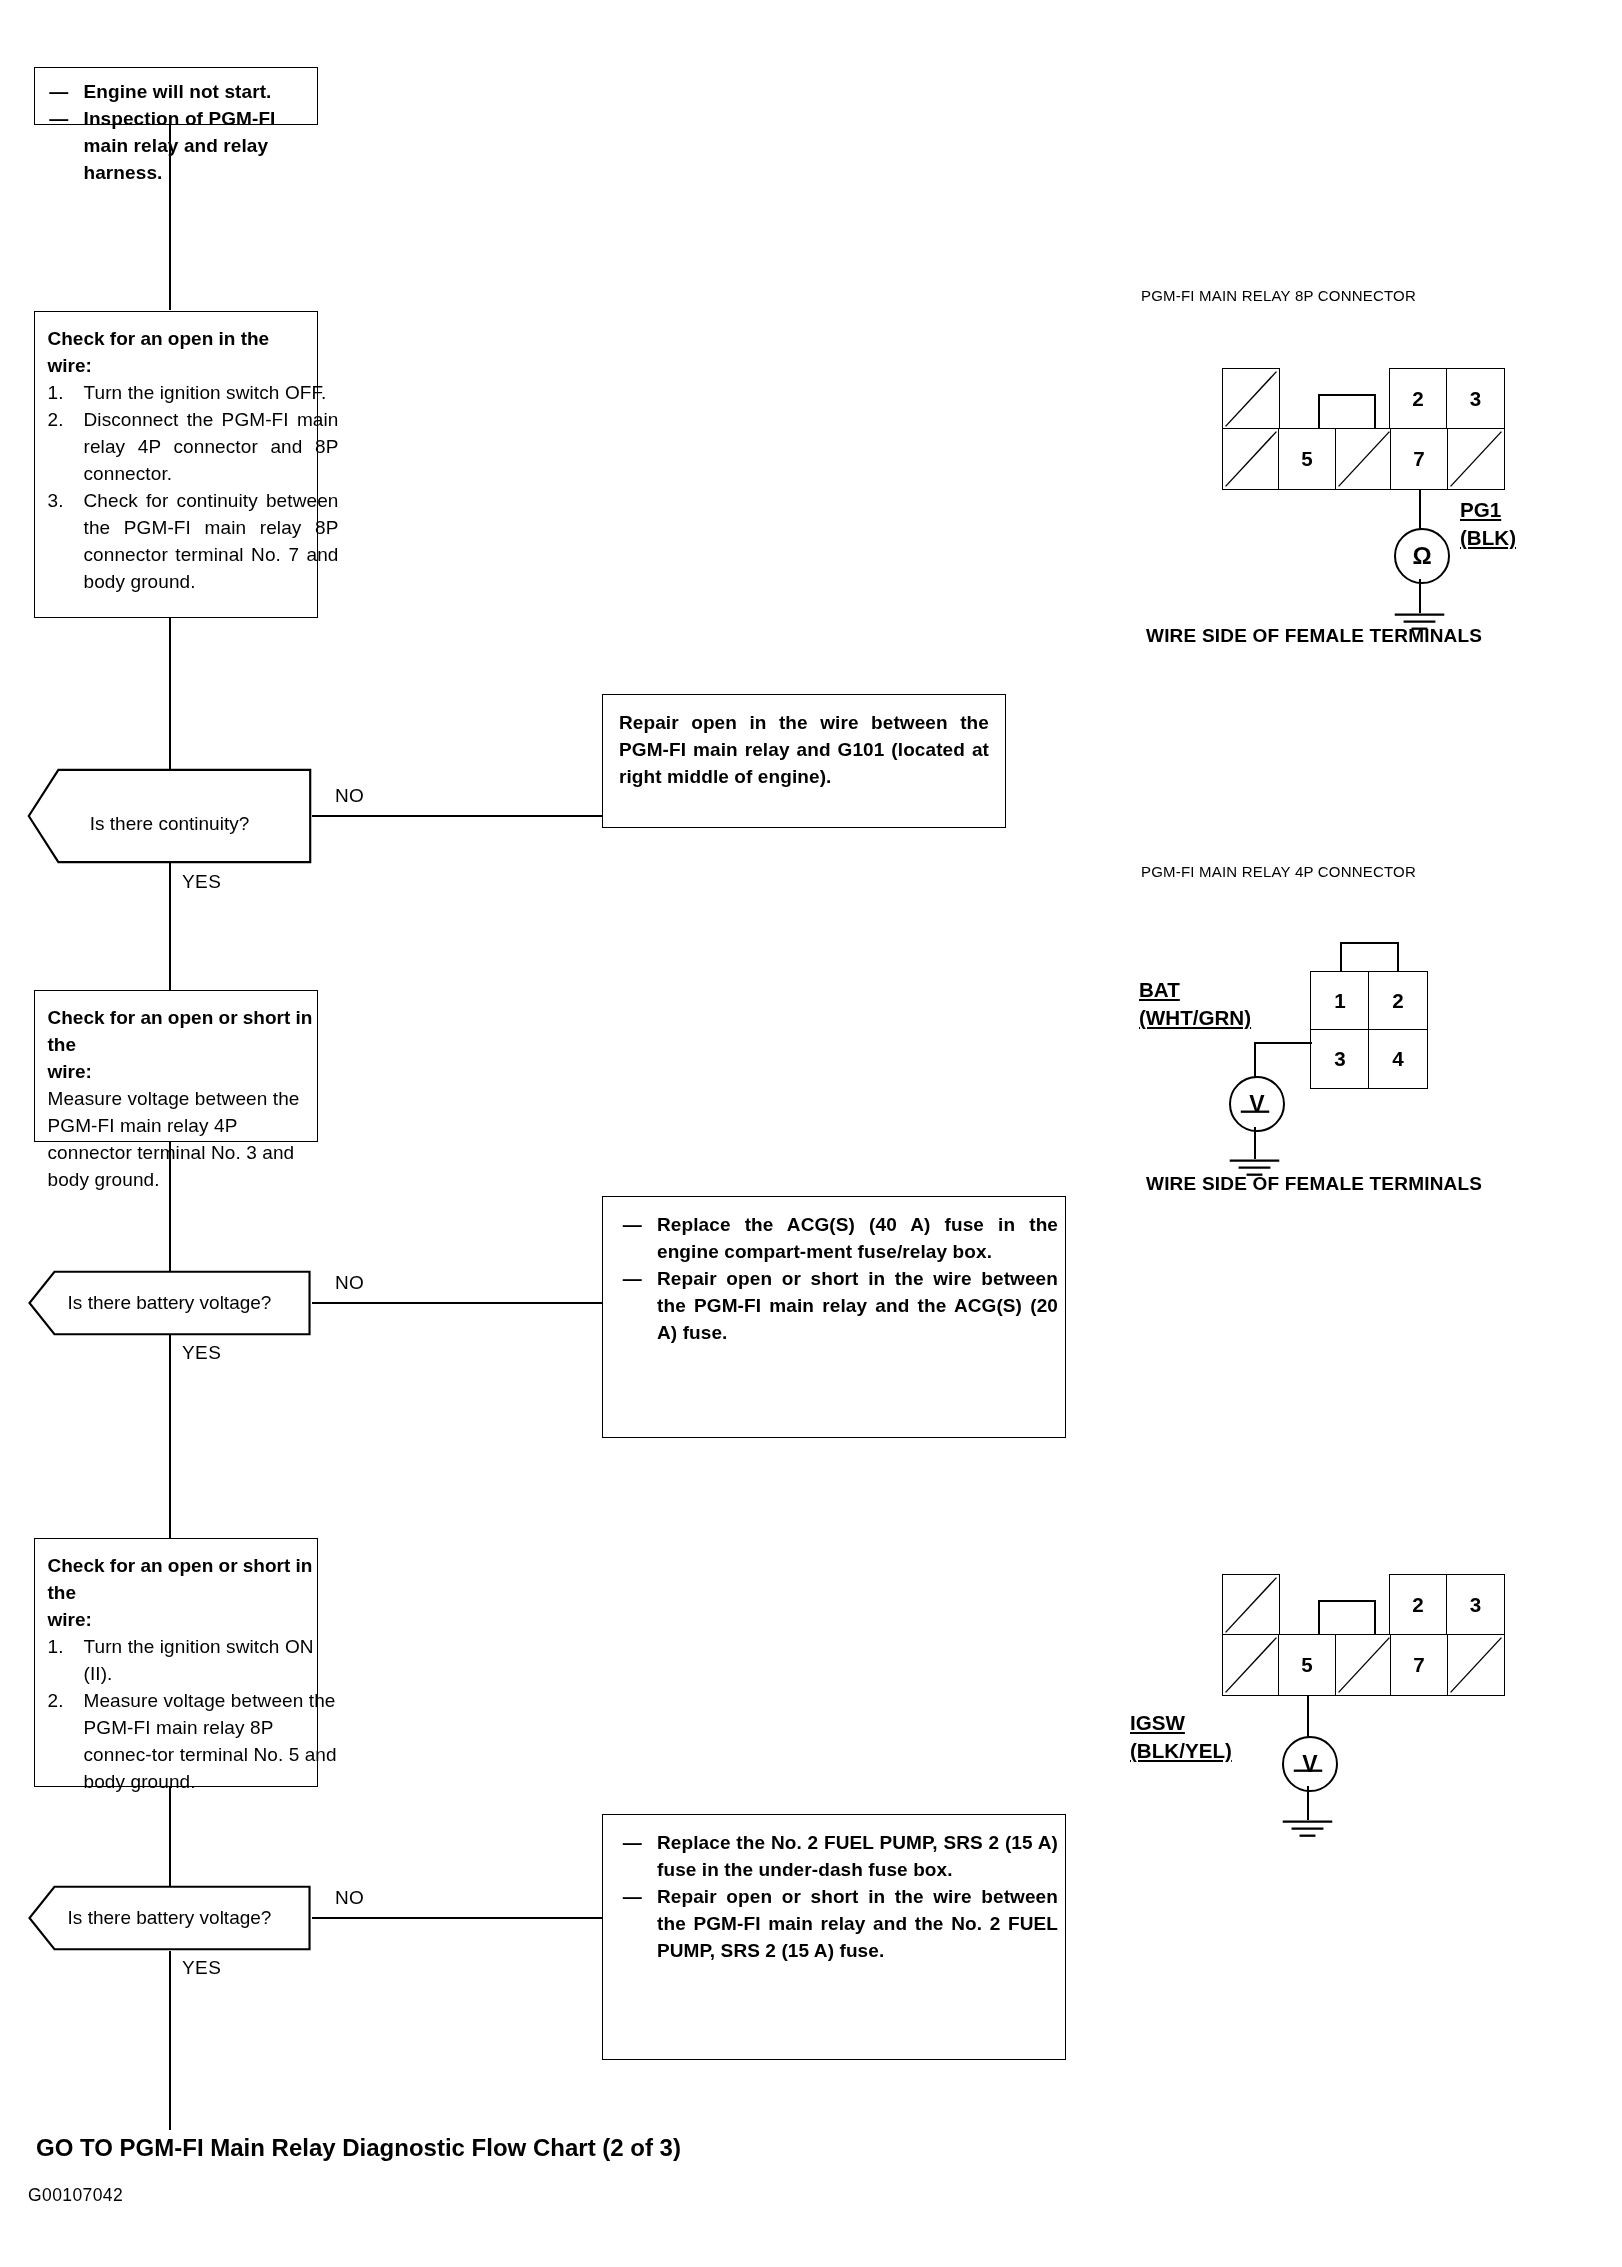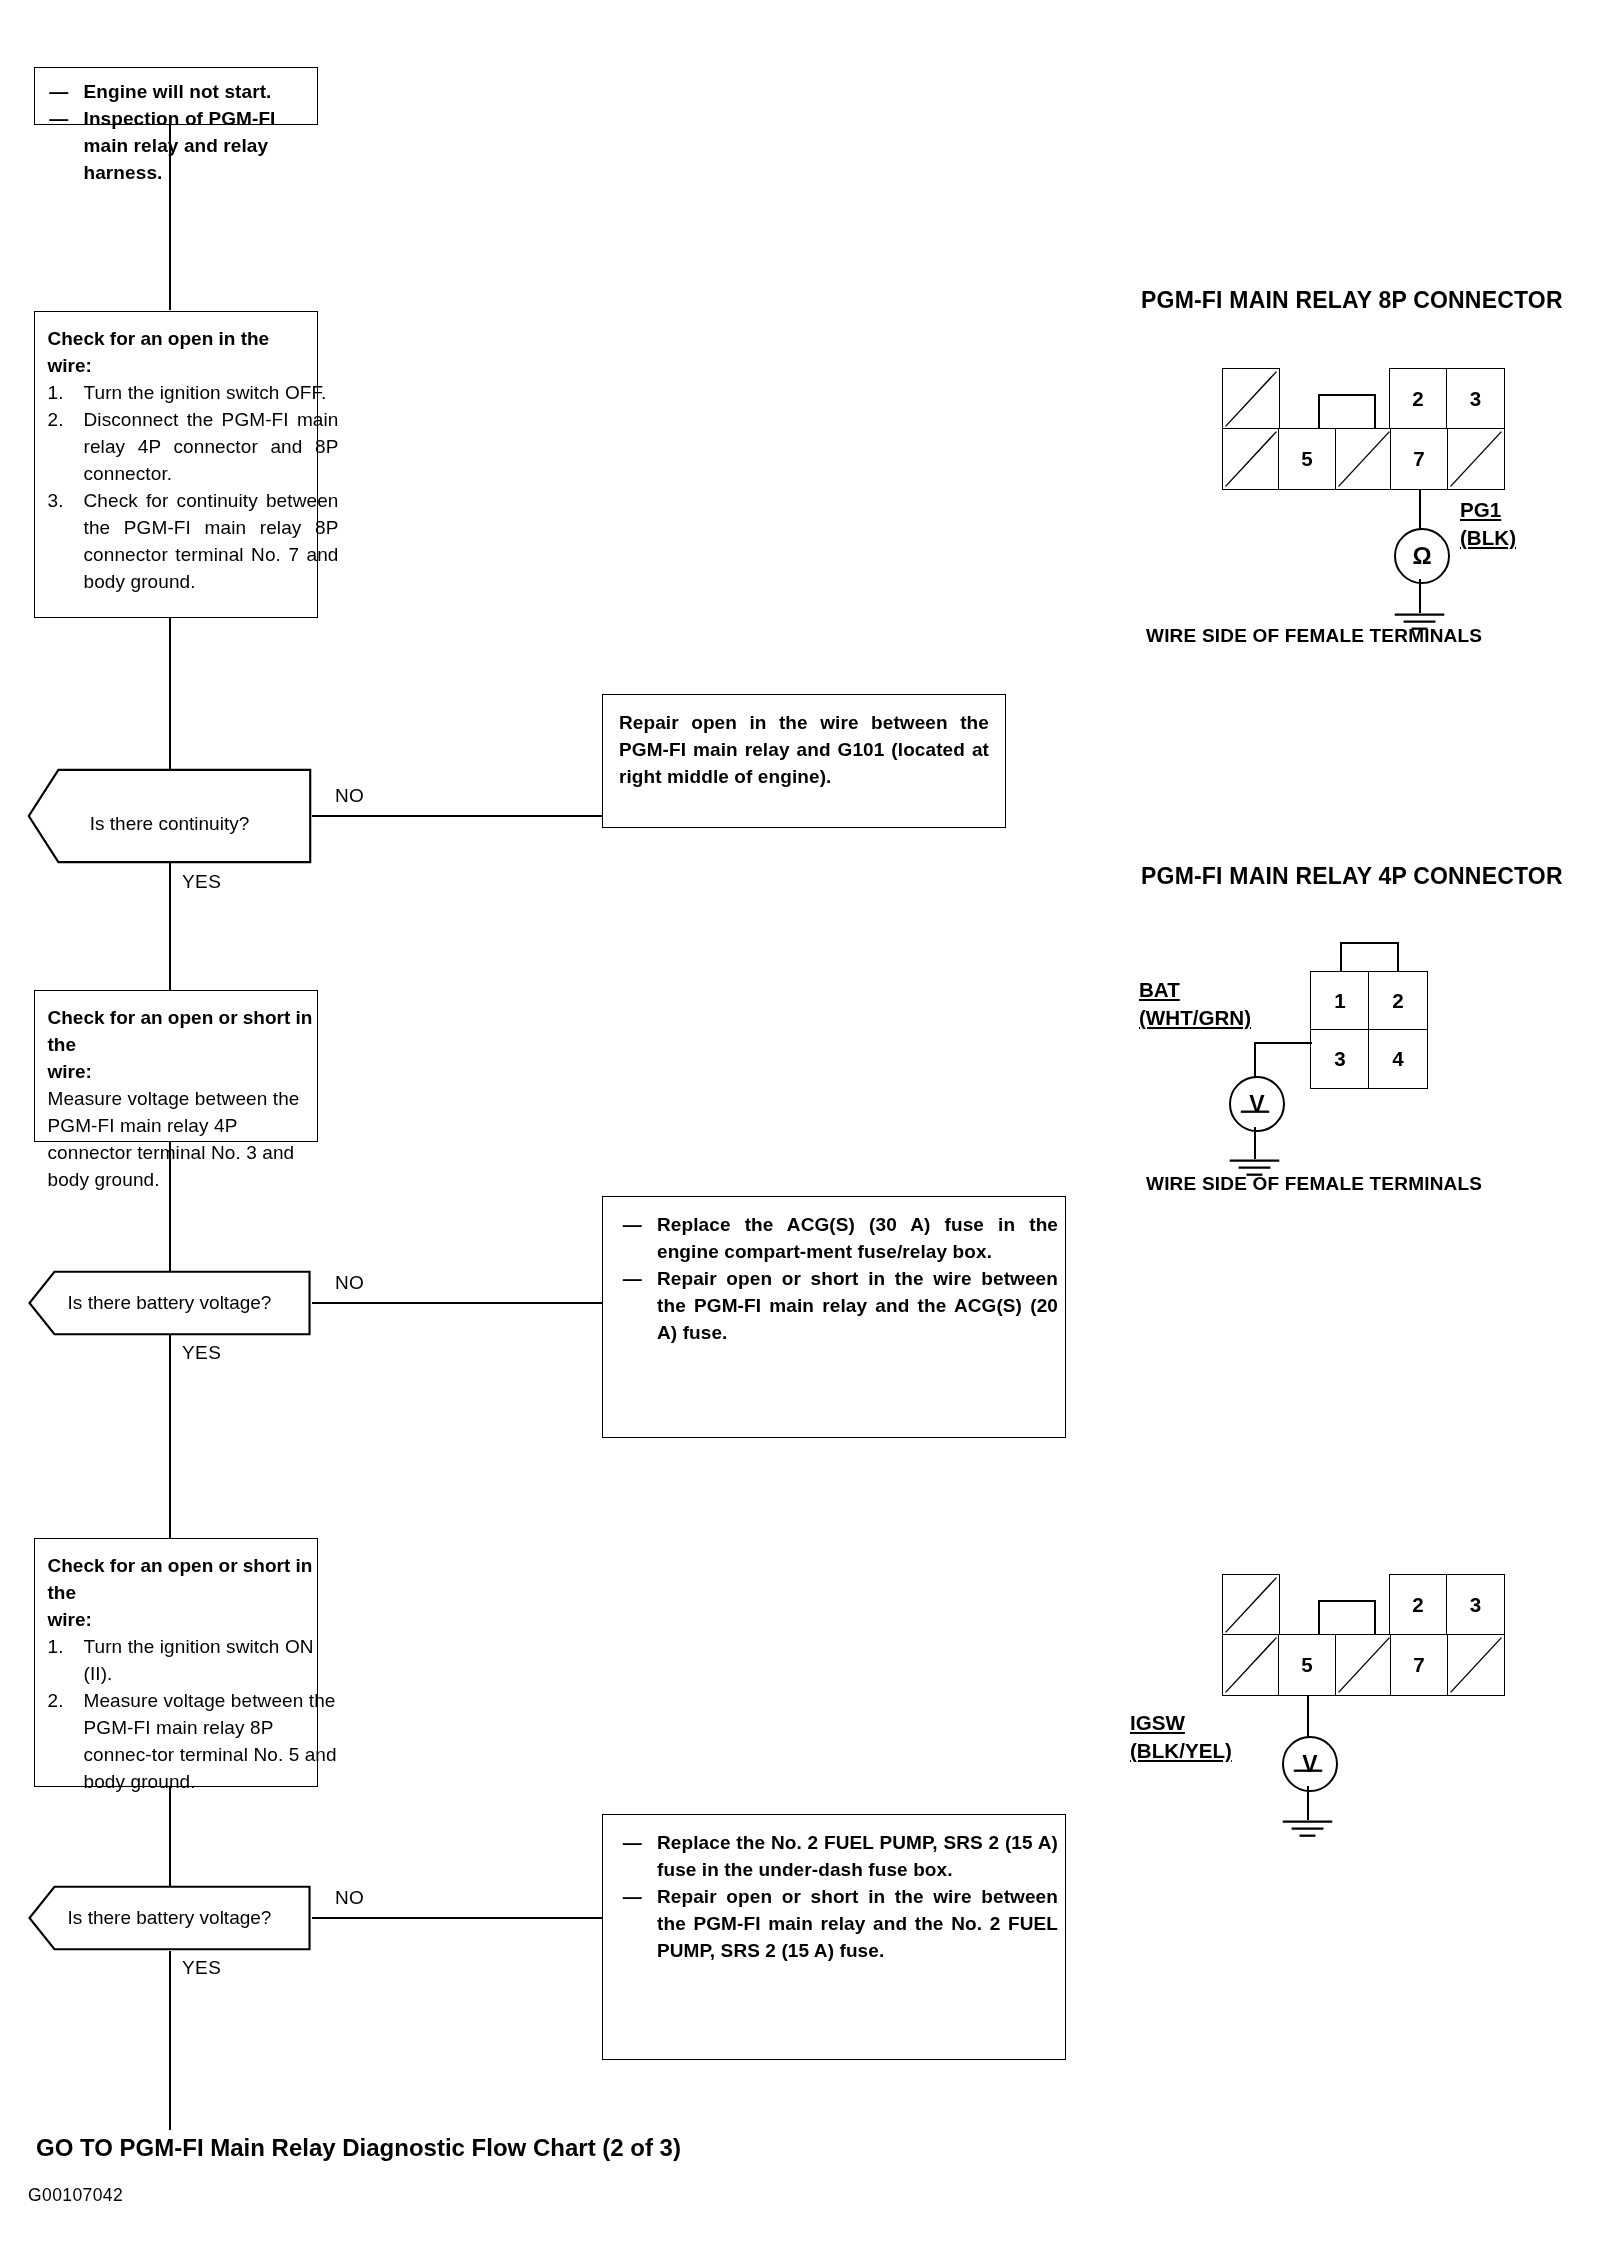--- a/index.html
+++ b/index.html
@@ -15,21 +15,21 @@
   .line-h{position:absolute;height:1.8px;background:#000;}
 
   
   .t-bold{font-weight:bold;}
   .boxtext{font-size:19px;line-height:27px;letter-spacing:0.1px;}
   .boxtext.just{text-align:justify;}
   .hdr{font-weight:bold;font-size:19px;line-height:27px;}
   .label-no{font-size:19px;letter-spacing:0.4px;}
   .label-yes{font-size:19px;letter-spacing:0.4px;}
   .hex-label{font-size:19px;}
-  .conn-title{font-weight:bold;font-size:23px;letter-spacing:0.2px;white-space:nowrap;}
+  .conn-title{font-weight:normal;font-size:15px;letter-spacing:0.2px;white-space:nowrap;}
   .conn-caption{font-weight:bold;font-size:19px;letter-spacing:0.2px;white-space:nowrap;}
   .pin{font-weight:bold;font-size:20.6px;}
   .wirelabel{font-weight:bold;font-size:20.6px;line-height:28px;white-space:nowrap;text-decoration:underline;}
   .footer-main{font-size:24px;font-weight:bold;}
   .footer-id{font-size:17.5px;letter-spacing:0.4px;}
 
   
   .lst{list-style:none;margin:0;padding:0;}
   .lst li{position:relative;padding-left:36px;}
   .lst li .mk{position:absolute;left:0;top:0;}
@@ -128,21 +128,21 @@
       </div>
   </div>
   <div class="line-h" style="left:312px;top:1302px;width:290px;"></div>
   <div class="abs label-no" style="left:335px;top:1272px;">NO</div>
   <div class="abs label-yes" style="left:182px;top:1342px;">YES</div>
 
   <div class="box" style="left:602px;top:1196px;width:464px;height:242px;">
     <ul class="lst tight" style="margin:14.3px 18px 0 18px;">
       <li class="boxtext t-bold just" style="width:401px;">
         <span class="mk dash">—</span>
-        <span>Replace the ACG(S) (30 A) fuse in the engine compart-ment fuse/relay box.</span>
+        <span>Replace the ACG(S) (40 A) fuse in the engine compart-ment fuse/relay box.</span>
       </li>
       <li class="boxtext t-bold just" style="width:401px;">
         <span class="mk dash">—</span>
         <span>Repair open or short in the wire between the PGM-FI main relay and the ACG(S) (20 A) fuse.</span>
       </li>
     </ul>
   </div>
 
   <div class="box" style="left:34px;top:1538px;width:284px;height:249px;">
     <div class="hdr" style="margin:12.5px 0 0 12.5px;">Check for an open or short in the</div>

